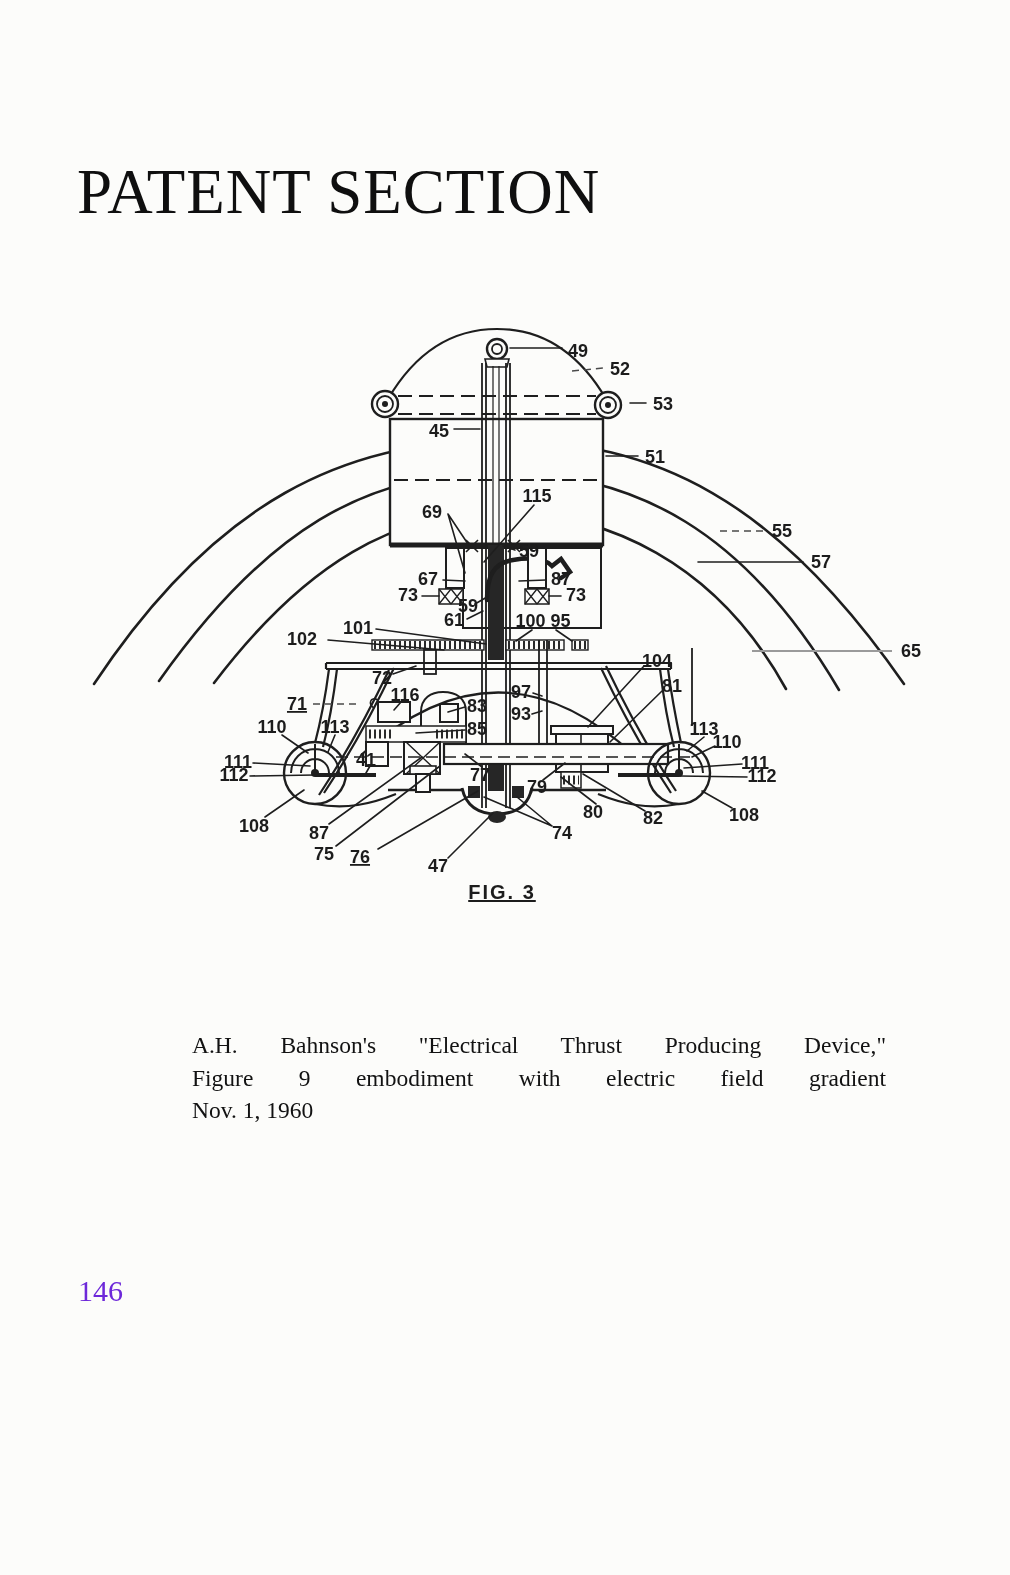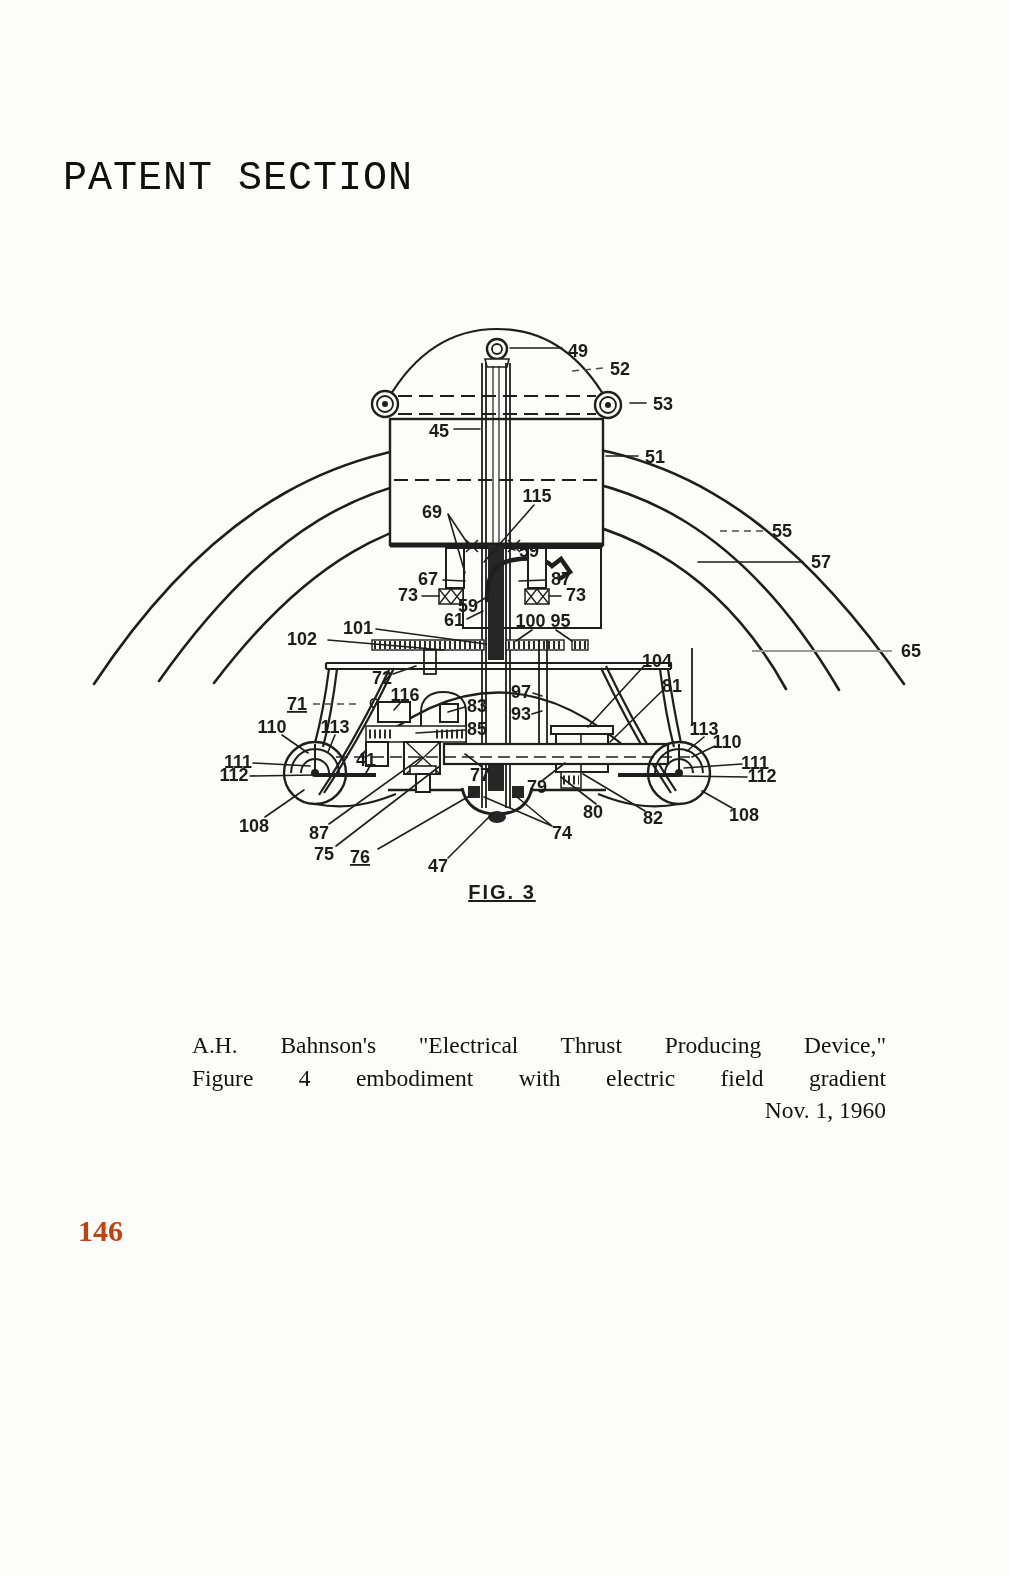--- a/index.html
+++ b/index.html
@@ -3,42 +3,41 @@
 <meta charset="utf-8">
 <style>
   html,body{margin:0;padding:0;}
   body{
     width:1010px;height:1575px;position:relative;
     background:#fcfcfa;
     font-family:"Liberation Serif", serif;
     color:#141414;overflow:hidden;
   }
   .page-title{
-    position:absolute;left:63px;top:156px;
-    font-size:40px;font-weight:400;letter-spacing:1px;color:#0f0f0f;
-    font-family:Liberation Mono, monospace;white-space:nowrap;
+    position:absolute;left:77px;top:156px;
+    font-size:63px;font-weight:400;letter-spacing:1px;color:#0f0f0f;
+    font-family:Liberation Serif, serif;white-space:nowrap;
   }
   .figure-wrap{position:absolute;left:0;top:0;width:1010px;height:1575px;padding-left:16px;}
   svg{display:block;}
   svg path, svg line, svg rect, svg circle, svg ellipse{vector-effect:none;}
   .ln{stroke:#1e1e1e;fill:none;}
   .fig-label{font:600 18px "Liberation Sans", sans-serif;fill:#1c1c1c;text-anchor:middle;}
   .fig-caption-text{font:700 20px "Liberation Sans", sans-serif;fill:#1c1c1c;text-anchor:middle;letter-spacing:2px;}
   .caption{
     position:absolute;left:192px;top:1029px;width:694px;
     font-size:23.5px;line-height:32.6px;color:#121212;
     font-family:"Liberation Serif", serif;
   }
   .caption .jline{text-align:justify;text-align-last:justify;}
-  .caption .lline{text-align:right;}
+  .caption .lline{text-align:left;}
   .page-number{
-    position:absolute;left:78px;top:1214px;
-    font-size:30px;color:#c2410c;
+    position:absolute;left:78px;top:1274px;
+    font-size:30px;color:#6d28d9;
     font-family:"Liberation Serif", serif;
-    font-weight:bold;
   }
 </style>
 </head>
 <body>
 
 <div class="page-title">PATENT SECTION</div>
 
 <div class="figure-wrap">
 <svg width="1010" height="1575" viewBox="0 0 1010 1575">
 
@@ -235,17 +234,17 @@
         <text x="344" y="863" class="fig-label" text-decoration="underline">76</text>
         <text x="422" y="872" class="fig-label">47</text>
       </g>
 
   <text class="fig-caption-text" x="486" y="899" text-decoration="underline">FIG. 3</text>
 </svg>
 </div>
 
 <div class="caption">
   <div class="jline">A.H. Bahnson's "Electrical Thrust Producing Device,"</div>
-  <div class="jline">Figure 4 embodiment with electric field gradient</div>
+  <div class="jline">Figure 9 embodiment with electric field gradient</div>
   <div class="lline">Nov. 1, 1960</div>
 </div>
 
 <div class="page-number">146</div>
 
 </body></html>

